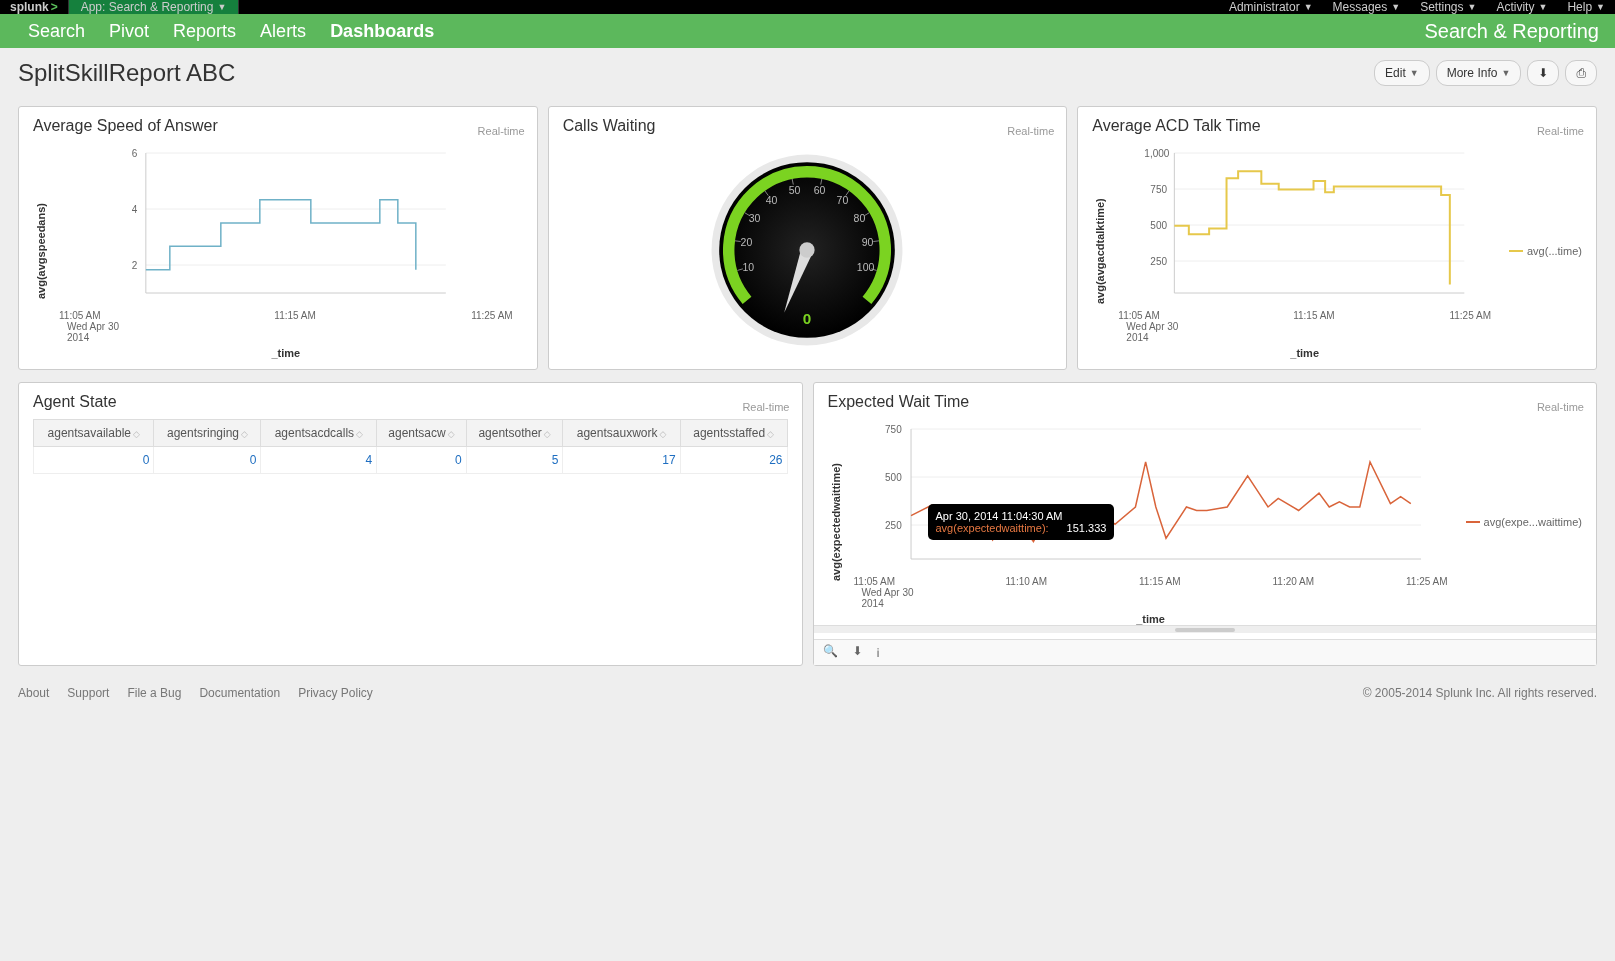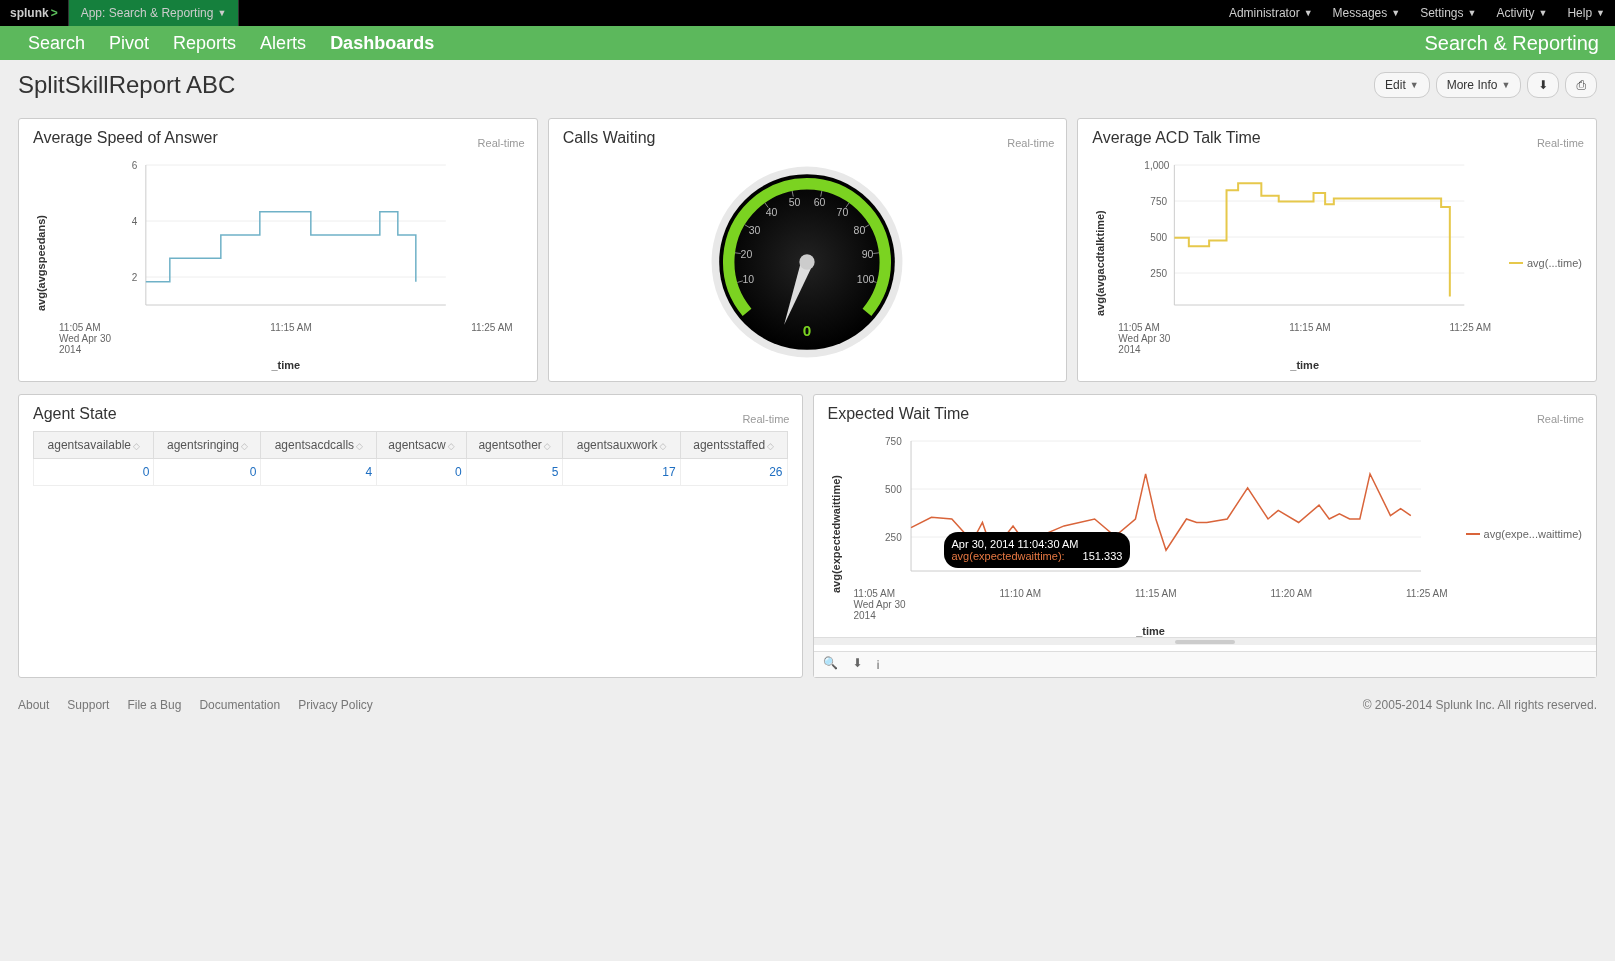--- a/index.html
+++ b/index.html
@@ -1,18 +1,18 @@
 <!DOCTYPE html>
 <html><head>
 <meta charset="utf-8">
 <style>
   *{margin:0;padding:0;box-sizing:border-box;font-family:"Helvetica Neue",Helvetica,Arial,sans-serif;}
   body{background:#eee;color:#333;font-size:13px;}
 
-  .topbar{background:#000;display:flex;height:26px;align-items:stretch;}
+  .topbar{background:#000;display:flex;height:14px;align-items:stretch;}
   .logo{background:#000;color:#ccc;padding:0 10px;display:flex;align-items:center;font-weight:bold;font-size:12px;border-right:1px solid #333;}
   .logo-chev{color:#5cc05c;margin-left:2px;}
   .app-dd{background:#15803d;color:#ccc;padding:0 12px;display:flex;align-items:center;font-size:12px;border-right:1px solid #333;cursor:pointer;}
   .top-spacer{flex:1;}
   .top-item{color:#ccc;padding:0 10px;display:flex;align-items:center;font-size:12px;cursor:pointer;}
   .caret{margin-left:4px;font-size:9px;color:#ccc;}
 
   .greenbar{background:#5cb85c;display:flex;align-items:center;padding:0 16px;height:34px;}
   .gb-item{color:#fff;padding:0 12px;font-size:18px;cursor:pointer;line-height:34px;}
   .gb-item.active{font-weight:600;}
@@ -39,25 +39,25 @@
   .sorters{color:#bbb;font-size:9px;margin-left:2px;}
   .table td{border:1px solid #eee;padding:6px 4px;text-align:right;color:#1e6ec1;font-size:12px;}
 
   .chartwrap{display:flex;margin-top:8px;}
   .ylab{writing-mode:vertical-rl;transform:rotate(180deg);font-size:11px;font-weight:bold;color:#333;text-align:center;padding:4px 2px;}
   .plot{flex:1;position:relative;}
   .legend{font-size:11px;color:#666;display:flex;align-items:center;padding-left:8px;white-space:nowrap;}
   .legend-sw{width:14px;height:2px;margin-right:4px;display:inline-block;}
   .xticklabels{display:flex;justify-content:space-between;font-size:10px;color:#666;padding:4px 10px 0;}
   .xtitle{text-align:center;font-weight:bold;font-size:11px;margin-top:4px;}
-  .subdate{font-size:10px;color:#666;}
+  .subdate{font-size:10px;color:#666;margin-left:8px;}
 
   .gauge-wrap{display:flex;justify-content:center;padding-top:10px;}
 
-  .tooltip{position:absolute;background:#000;color:#fff;font-size:11px;padding:6px 8px;border-radius:14px;left:100px;top:85px;z-index:5;margin-top:16px;}
+  .tooltip{position:absolute;background:#000;color:#fff;font-size:11px;padding:6px 8px;border-radius:5px;left:84px;top:85px;z-index:5;}
   .tooltip .tt-metric{color:#e77842;}
   .tooltip .tt-val{float:right;margin-left:18px;color:#fff;}
 
   .toolbar{border-top:1px solid #ddd;margin:6px -14px -10px;padding:4px 10px;background:#f9f9f9;display:flex;gap:14px;}
   .tb-icon{color:#666;cursor:pointer;font-size:12px;}
   .scrollhint{height:8px;background:#eee;border-top:1px solid #ddd;margin:0 -14px;position:relative;}
   .scrollhint::after{content:"";position:absolute;left:50%;top:2px;width:60px;height:4px;background:#ccc;border-radius:2px;transform:translateX(-50%);}
 
   .footer{display:flex;padding:8px 18px 20px;font-size:12px;color:#777;}
   .footer a{color:#777;text-decoration:none;margin-right:18px;}

